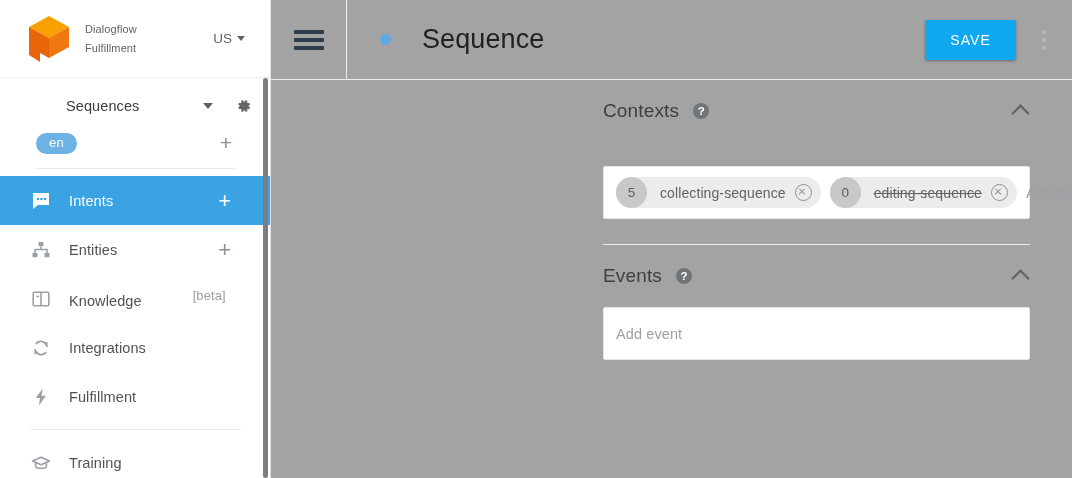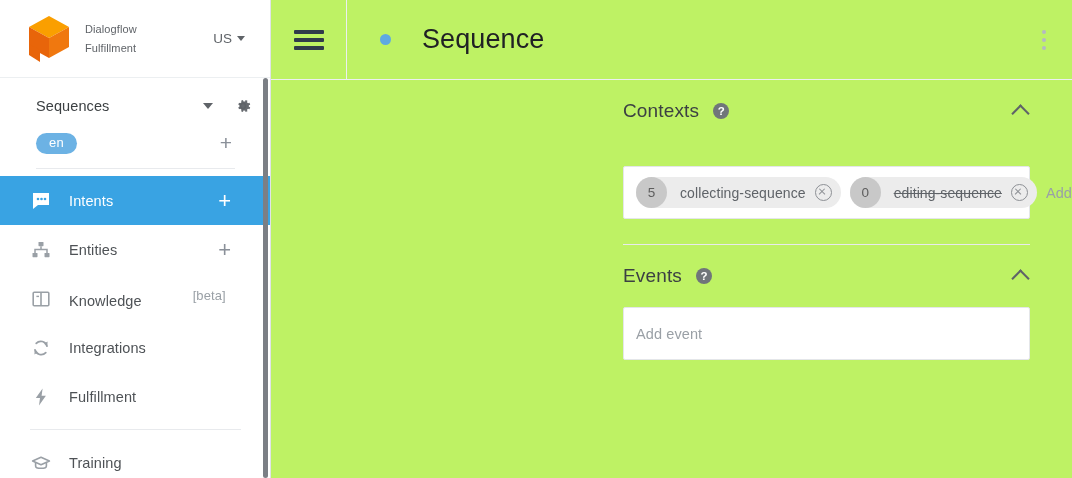--- a/index.html
+++ b/index.html
@@ -73,20 +73,21 @@
     display: inline-block;
   }
 
   .agent-row {
     height: 36px;
     display: flex;
     align-items: center;
     padding: 0 18px 0 36px;
     box-sizing: border-box;
     margin-top: 10px;
+    margin-left: 30px;
   }
   .agent-name {
     font-size: 14.5px;
     color: #3c4043;
     letter-spacing: .1px;
   }
   .agent-row .caret-wrap {
     margin-left: auto;
     display: flex;
     align-items: center;
@@ -205,21 +206,21 @@
     background: #e0e3e7;
   }
 
   
   .main {
     flex: 1 1 auto;
     position: relative;
     display: flex;
     flex-direction: column;
     min-width: 0;
-    background: #bef264;
+    background: #a3a3a3;
   }
   .topbar {
     height: 80px;
     flex: 0 0 80px;
     display: flex;
     align-items: center;
     border-bottom: 1px solid #eceff1;
     box-sizing: border-box;
   }
   .hamburger {
@@ -296,21 +297,21 @@
 
   .content {
     flex: 1 1 auto;
     overflow: hidden;
     padding: 0 42px 0 332px;
     box-sizing: border-box;
     position: relative;
   }
   .content-inner {
     position: absolute;
-    left: 352px;
+    left: 332px;
     right: 42px;
     top: 0;
   }
   .section-head {
     display: flex;
     align-items: center;
     height: 62px;
   }
   .section-title {
     font-size: 19px;
@@ -559,20 +560,21 @@
         <div>
             <i></i>
             <i></i>
             <i></i>
           </div>
       </div>
       <div class="title-wrap">
         <span class="title-dot"></span>
         <span class="title-text">Sequence</span>
       </div>
+      <button class="save-btn">SAVE</button>
       <div class="kebab">
         <b></b>
           <b></b>
           <b></b>
       </div>
     </header>
 
     <div class="content">
       <div class="content-inner">
 

